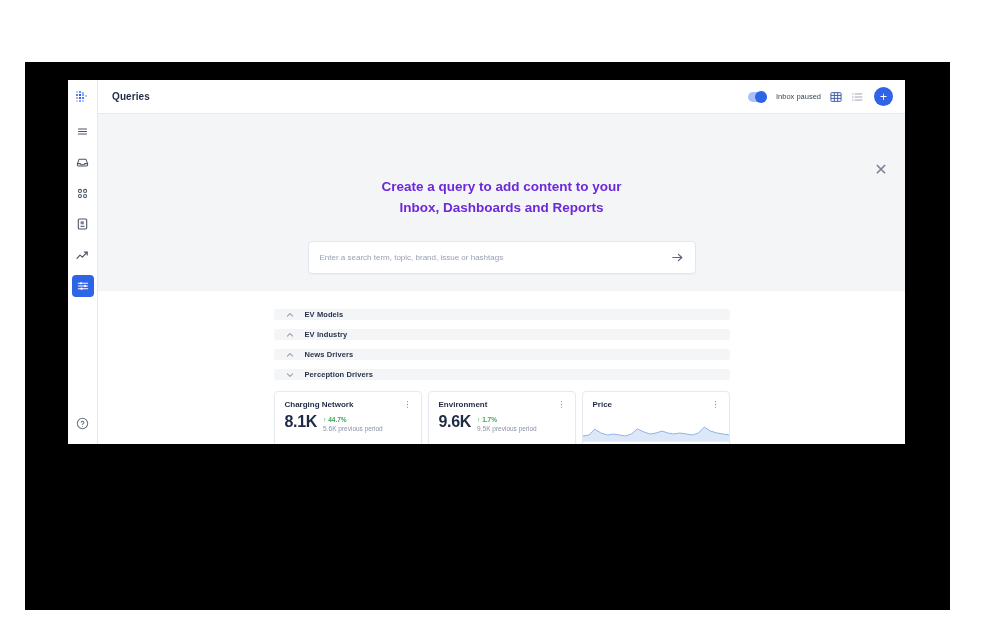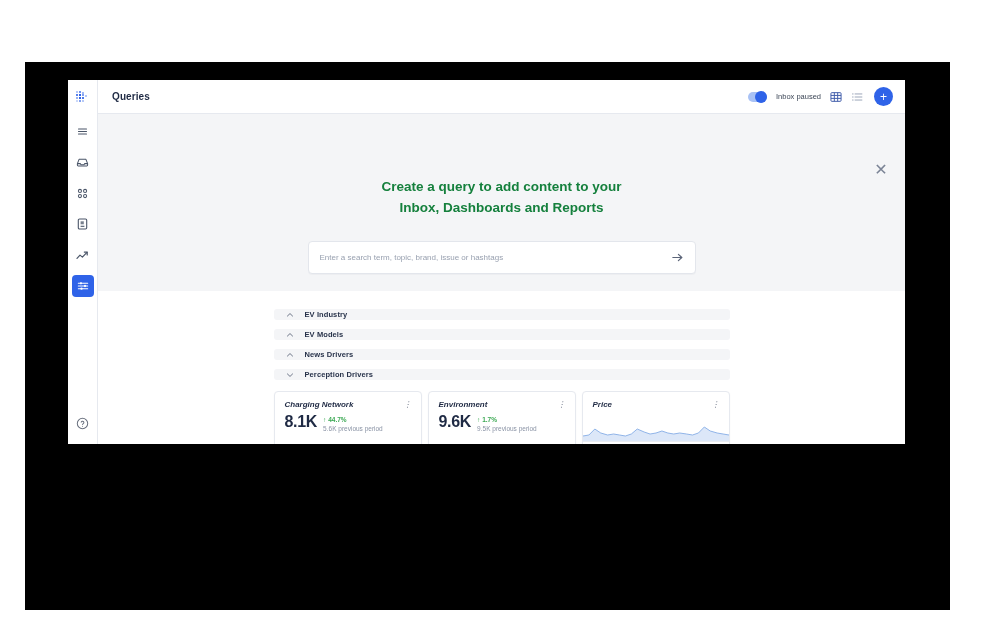--- a/index.html
+++ b/index.html
@@ -134,21 +134,21 @@
     width: 14px; height: 14px;
     color: #7b8496;
     display: flex; align-items: center; justify-content: center;
     cursor: pointer;
   }
   #hero-heading {
     margin-top: 63px;
     text-align: center;
     font-size: 13.5px;
     font-weight: bold;
-    color: #15803d;
+    color: #6d28d9;
     line-height: 1.55;
   }
   #search-wrap {
     margin-top: 22px;
     width: 388px;
     height: 33px;
     background: #ffffff;
     border: 1px solid #e3e6ec;
     border-radius: 4px;
     display: flex;
@@ -221,21 +221,20 @@
     border-radius: 4px;
     overflow: hidden;
     display: flex;
     flex-direction: column;
     box-shadow: 0 1px 2px rgba(25,35,60,.04);
   }
   .card-head {
     display: flex;
     align-items: center;
     padding: 8px 8px 0 10px;
-    font-style: italic;
   }
   .card-title {
     font-size: 8px;
     font-weight: bold;
     color: #1f2a44;
   }
   .card-kebab {
     margin-left: auto;
     color: #6b7486;
     font-size: 8px;
@@ -434,30 +433,30 @@
     </div>
 
     <div id="content">
 
       <div class="accordion-row">
         <span class="accordion-chevron">
           <svg width="8" height="8" viewBox="0 0 9 9" fill="none" stroke="currentColor" stroke-width="1.1" stroke-linecap="round" stroke-linejoin="round">
               <path d="M1.6 5.7 4.5 2.9l2.9 2.8"></path>
             </svg>
         </span>
-        <span class="accordion-label">EV Industry</span>
+        <span class="accordion-label">EV Models</span>
       </div>
 
       <div class="accordion-row">
         <span class="accordion-chevron">
           <svg width="8" height="8" viewBox="0 0 9 9" fill="none" stroke="currentColor" stroke-width="1.1" stroke-linecap="round" stroke-linejoin="round">
               <path d="M1.6 5.7 4.5 2.9l2.9 2.8"></path>
             </svg>
         </span>
-        <span class="accordion-label">EV Models</span>
+        <span class="accordion-label">EV Industry</span>
       </div>
 
       <div class="accordion-row">
         <span class="accordion-chevron">
           <svg width="8" height="8" viewBox="0 0 9 9" fill="none" stroke="currentColor" stroke-width="1.1" stroke-linecap="round" stroke-linejoin="round">
               <path d="M1.6 5.7 4.5 2.9l2.9 2.8"></path>
             </svg>
         </span>
         <span class="accordion-label">News Drivers</span>
       </div>

